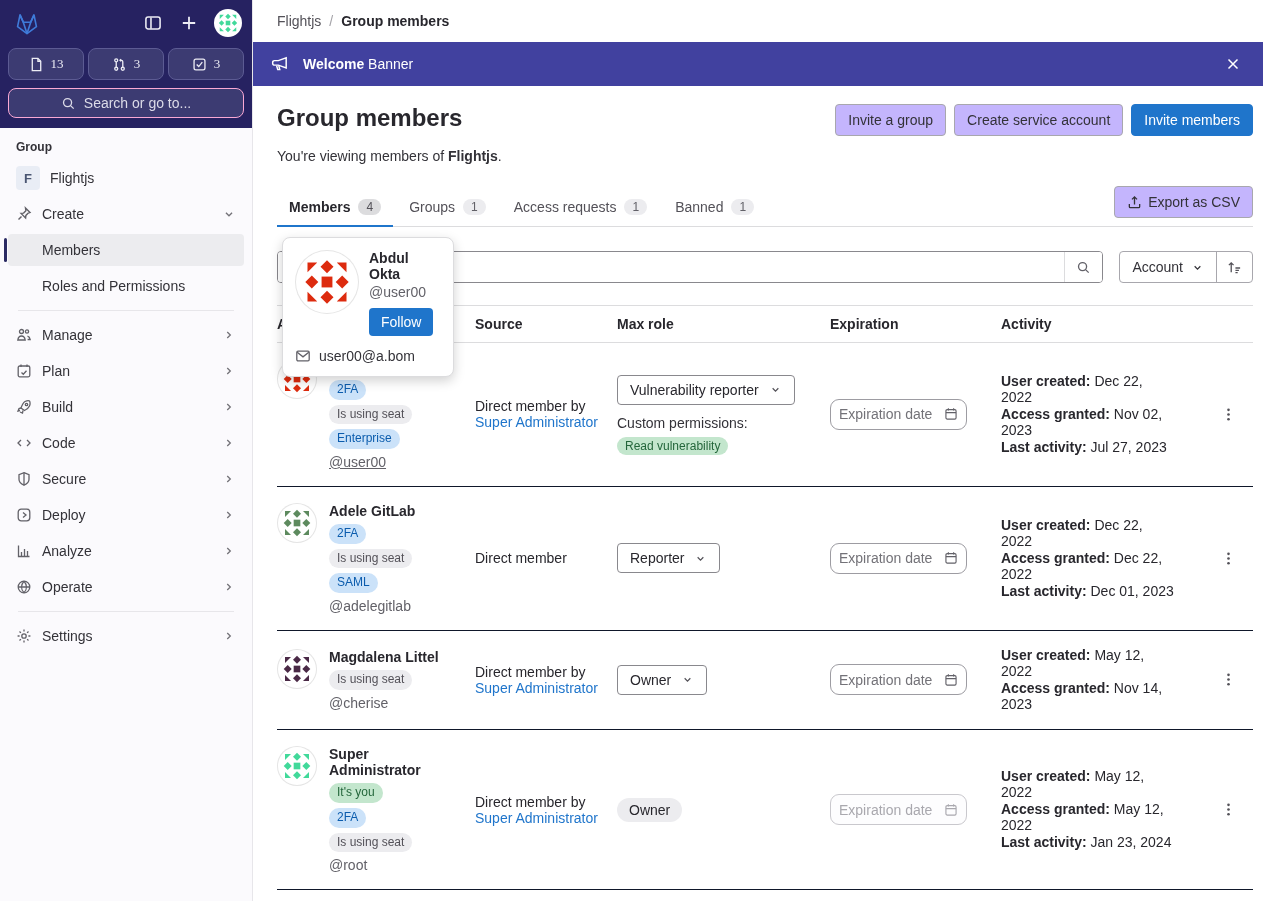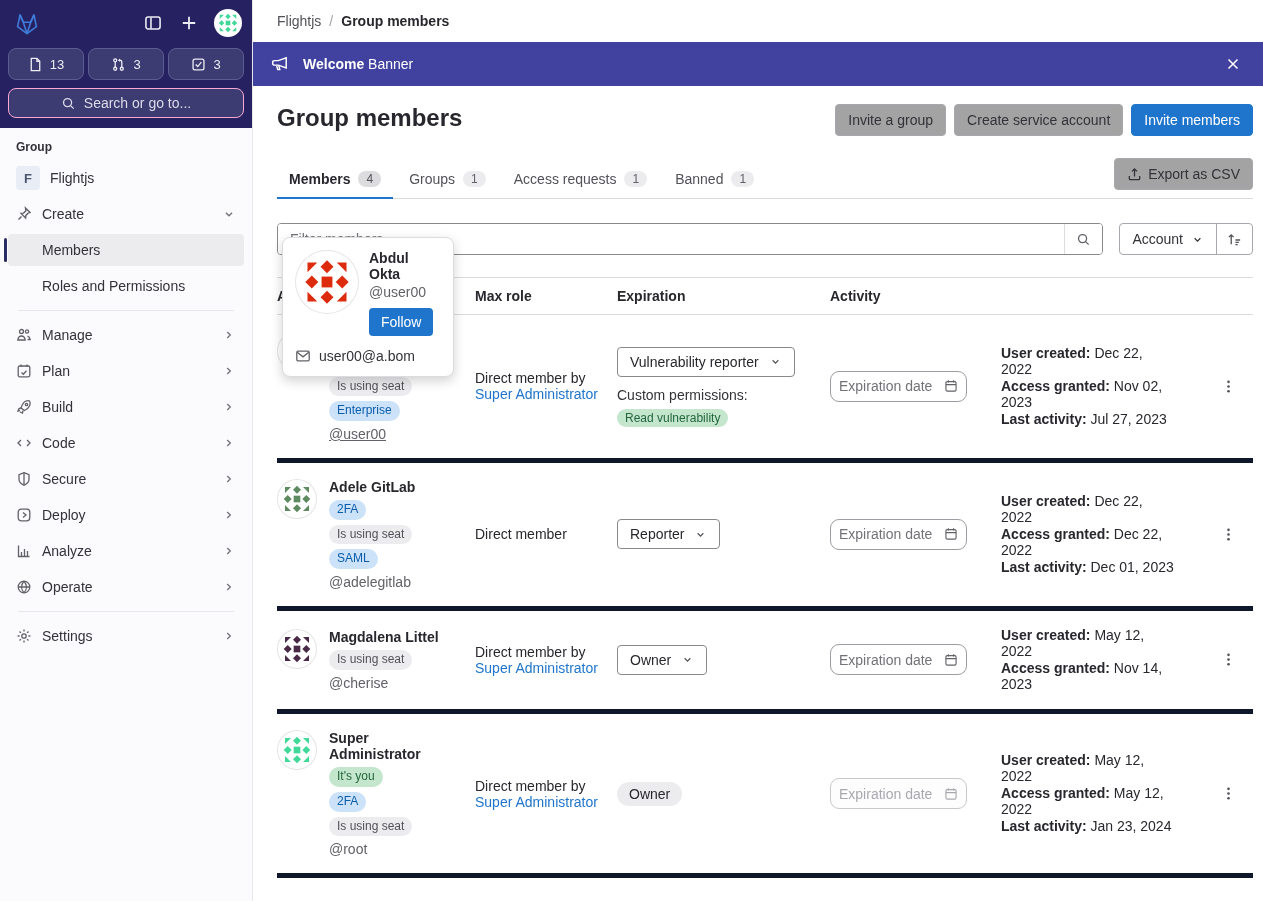--- a/index.html
+++ b/index.html
@@ -12,21 +12,21 @@
   button { font-family:inherit; cursor:pointer; }
 
   
   .sidebar { width:253px; flex:0 0 253px; background:#fbfafd; border-right:1px solid #e7e6ea; display:flex; flex-direction:column; }
   .sb-header { background:#262261; padding:6px 8px 10px; color:#ececf4; }
   .sb-toprow { display:flex; align-items:center; height:34px; padding:0 2px; }
   .sb-logo { color:#3f7bd9; margin-left:4px; }
   .sb-top-actions { margin-left:auto; display:flex; align-items:center; gap:14px; }
   .sb-iconbtn { background:none; border:none; color:#ececf4; padding:2px; border-radius:4px; }
   .sb-avatar { width:28px; height:28px; border-radius:50%; background:#fff; display:flex; align-items:center; justify-content:center; overflow:hidden; border:none; padding:0; }
-  .sb-counters { display:flex; gap:4px; margin-top:8px; }
+  .sb-counters { display:flex; gap:4px; margin-top:8px;font-family:Liberation Serif, serif; }
   .sb-pill { flex:1; display:flex; align-items:center; justify-content:center; gap:7px; height:32px;
              background:#3c3b72; border:1px solid #5c5b93; border-radius:8px; color:#ececf4; font-size:13px; }
   .sb-search { margin-top:8px; width:100%; display:flex; align-items:center; justify-content:center; gap:8px; height:30px;
                background:#3c3b72; border:1px solid #f9a8d4; border-radius:8px; color:#dcdbe8; font-size:14px; }
   .sb-nav { padding:12px 8px; flex:1; overflow:hidden; }
   .sb-context-label { font-size:12px; font-weight:700; color:#333238; padding:0 8px 8px; }
   .sb-item { display:flex; align-items:center; gap:10px; height:32px; padding:0 8px; border-radius:4px;
              color:#333238; margin-bottom:4px; position:relative; cursor:pointer; }
   .sb-item .sb-ic { width:16px; height:16px; color:#626168; flex:0 0 16px; }
   .sb-item .chev { margin-left:auto; color:#737278; }
@@ -46,21 +46,21 @@
 
   .banner { height:44px; background:#41419f; color:#fff; display:flex; align-items:center; padding:8px 18px; gap:14px; }
   .banner .b-title { font-size:14px; }
   .banner .b-title b { font-weight:700; }
   .banner .b-close { margin-left:auto; background:none; border:none; color:#fff; padding:4px; }
 
   .content { padding:0 10px 0 24px; flex:1; }
   .page-head { display:flex; align-items:flex-start; margin-top:18px; }
   .page-title { font-size:24px; font-weight:700; color:#28272d; }
   .head-actions { margin-left:auto; display:flex; gap:8px; }
-  .btn { height:32px; padding:0 12px; border-radius:4px; font-size:14px; display:inline-flex; align-items:center; gap:6px; background:#a3a3a3; border:1px solid #a8a7ad; color:#333238; }
+  .btn { height:32px; padding:0 12px; border-radius:4px; font-size:14px; display:inline-flex; align-items:center; gap:6px; background:#c4b5fd; border:1px solid #a8a7ad; color:#333238; }
   .btn-primary { background:#1f75cb; border-color:#1f75cb; color:#fff; font-weight:400; }
   .page-sub { margin-top:12px; font-size:14px; color:#333238; }
   .page-sub b { font-weight:700; }
 
   .tabs-row { display:flex; align-items:flex-end; margin-top:22px; border-bottom:1px solid #dcdcde; }
   .tabs { display:flex; gap:4px; }
   .tab { display:flex; align-items:center; gap:8px; padding:8px 12px 11px; font-size:14px; color:#535158; cursor:pointer; position:relative; border:none; background:none; }
   .tab.active { color:#28272d; font-weight:700; }
   .tab.active::after { content:""; position:absolute; left:0; right:0; bottom:-1px; height:2px; background:#1f75cb; }
   .count-badge { background:#ececef; color:#626168; border-radius:10px; font-size:12px; padding:1px 8px; font-weight:400; }
@@ -73,21 +73,21 @@
   .filter-input::placeholder { color:#737278; }
   .filter-search-btn { width:38px; background:#fff; border:none; border-left:1px solid #dcdcde; color:#626168; display:flex; align-items:center; justify-content:center; }
   .account-group { display:flex; align-items:stretch; height:32px; border:1px solid #a8a7ad; border-radius:4px; background:#fff; }
   .account-btn { display:flex; align-items:center; gap:8px; padding:0 12px; background:none; border:none; font-size:14px; color:#333238; }
   .sort-btn { width:36px; display:flex; align-items:center; justify-content:center; background:none; border:none; border-left:1px solid #a8a7ad; color:#535158; }
 
   .members-table { margin-top:22px; border-top:1px solid #dcdcde; }
   .tgrid { display:grid; grid-template-columns:198px 142px 213px 171px 1fr 40px; }
   .thead { border-bottom:1px solid #dcdcde; }
   .th { font-weight:700; font-size:14px; color:#28272d; padding:10px 8px 10px 0; }
-  .trow { border-bottom:5px solid #0f172a; padding:16px 0; align-items:center; }
+  .trow { border-bottom:1px solid #0f172a; padding:16px 0; align-items:center; }
   .cell { padding-right:16px; font-size:14px; color:#28272d; }
 
   .member-cell { display:flex; gap:12px; padding-right:8px; }
   .avatar { border-radius:50%; background:#fff; border:1px solid rgba(0,0,0,.1); display:flex; align-items:center; justify-content:center; overflow:hidden; flex:0 0 auto; }
   .avatar-40 { width:40px; height:40px; }
   .member-info { display:flex; flex-direction:column; align-items:flex-start; gap:5px; min-width:0; }
   .member-name { font-weight:700; color:#28272d; text-decoration:none; line-height:1.15; }
   .member-name.hovered { text-decoration:underline; }
   .badge { font-size:12px; padding:2px 8px; border-radius:10px; line-height:1.3; white-space:nowrap; }
   .badge-info { background:#cbe2f9; color:#0b5cad; }
@@ -402,20 +402,21 @@
 
   <div class="content">
     <div class="page-head">
       <h1 class="page-title">Group members</h1>
       <div class="head-actions">
         <button class="btn">Invite a group</button>
         <button class="btn">Create service account</button>
         <button class="btn btn-primary">Invite members</button>
       </div>
     </div>
+    <p class="page-sub"><span>You're viewing members of </span><b>Flightjs</b><span>.</span></p>
 
     <div class="tabs-row">
       <div class="tabs">
         <button class="tab active">
           <span>Members</span>
             <span class="count-badge">4</span>
         </button>
         <button class="tab">
           <span>Groups</span>
             <span class="count-badge">1</span>
@@ -464,20 +465,21 @@
               <path d="M4.5 13V3M2 5.5 4.5 3 7 5.5"></path>
               <path d="M9 8.5h5M9 11h3.7M9 13.5h2.4"></path>
             </svg>
         </button>
       </div>
     </div>
 
     <div class="members-table">
       <div class="tgrid thead">
         <div class="th">Account</div>
+        <div class="th">Source</div>
         <div class="th">Max role</div>
         <div class="th">Expiration</div>
         <div class="th">Activity</div>
         <div class="th"></div>
       </div>
 
       <div class="tgrid trow">
         <div class="cell member-cell">
           <span class="avatar avatar-40" style="color: rgb(221, 43, 14);">
               <svg width="32" height="32">

